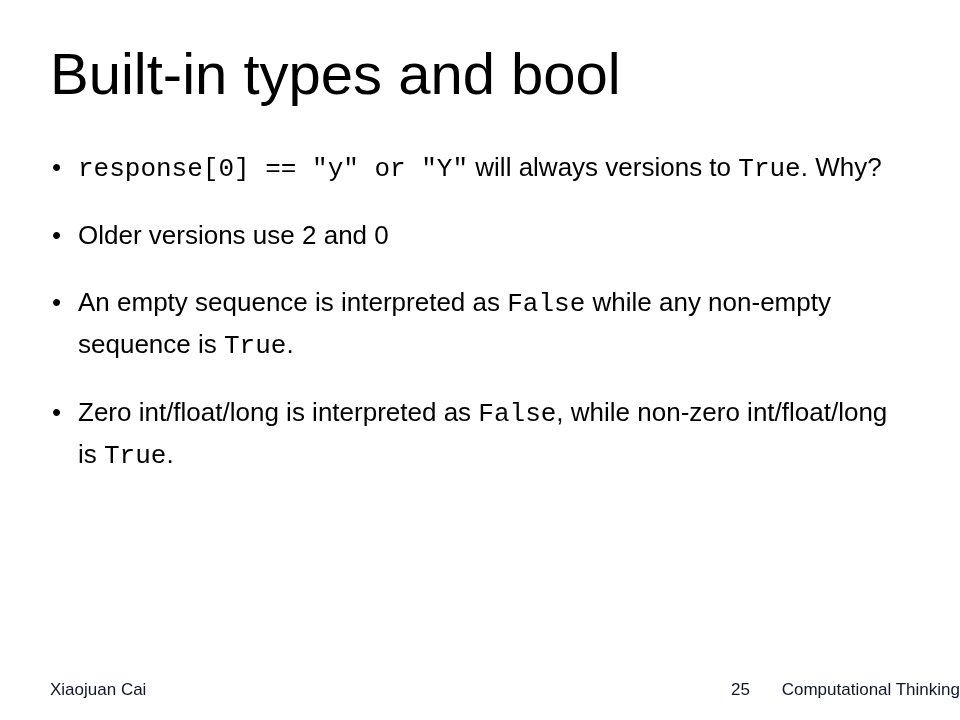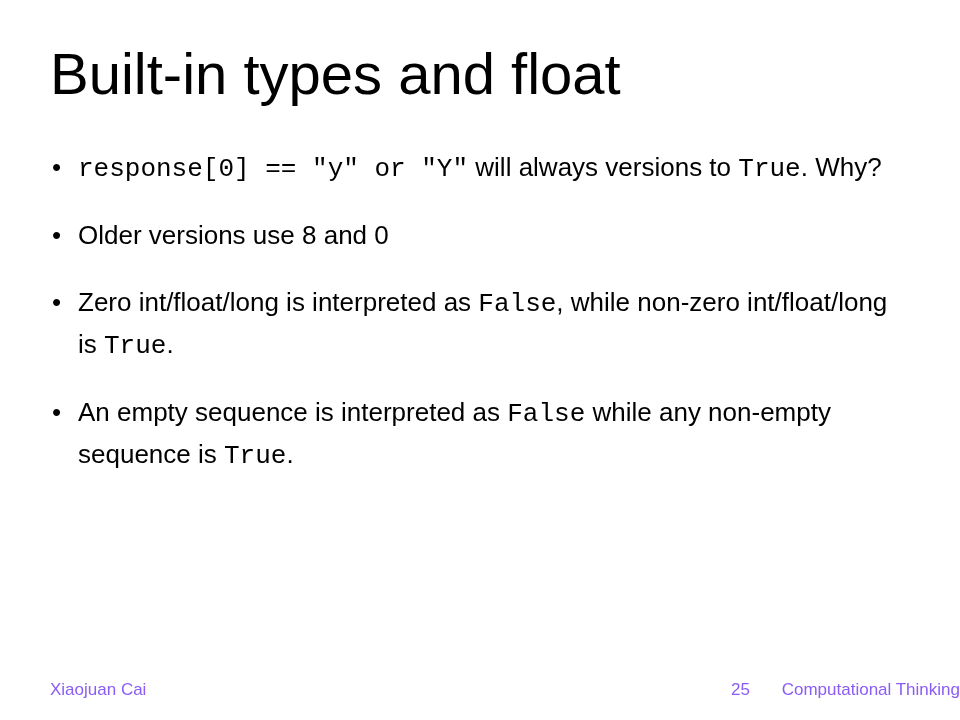--- a/index.html
+++ b/index.html
@@ -3,34 +3,34 @@
 <meta charset="utf-8">
 <style>
   * { margin: 0; padding: 0; box-sizing: border-box; }
   html, body { width: 960px; height: 720px; background: #fff; font-family: Arial, Helvetica, sans-serif; color: #000; }
   .slide { width: 960px; height: 720px; position: relative; padding: 30px 50px 0 50px; }
   .title { font-size: 58px; font-weight: 400; letter-spacing: 0px; margin-bottom: 40px; margin-top: 10px; }
   ul.bullets { list-style: none; padding-left: 0; }
   ul.bullets > li { font-size: 26px; line-height: 1.55; margin-bottom: 26px; padding-left: 28px; position: relative; }
   ul.bullets > li::before { content: "•"; position: absolute; left: 2px; top: 0; font-size: 26px; }
   .code { font-family: "Courier New", Courier, monospace; }
-  .footer { position: absolute; bottom: 16px; left: 0; width: 800px; height: 24px; color: #8b5cf6; font-size: 17px; }
+  .footer { position: absolute; bottom: 16px; left: 0; width: 800px; height: 24px; color: #0f172a; font-size: 17px; }
   .footer .left { position: absolute; left: 50px; }
   .footer .center { position: absolute; left: 0; width: 960px; text-align: right; }
   .footer .right { position: absolute; right: 50px; }
 </style>
 </head>
 <body>
 
 <div class="slide">
-  <h1 class="title">Built-in types and float</h1>
+  <h1 class="title">Built-in types and bool</h1>
   <ul class="bullets">
       <li><span class="code">response[0] == "y" or "Y"</span><span> will always versions to </span><span class="code">True</span><span>. Why?</span></li>
-      <li><span>Older versions use 8 and 0</span></li>
+      <li><span>Older versions use 2 and 0</span></li>
+      <li><span>An empty sequence is interpreted as </span><span class="code">False</span><span> while any non-empty sequence is </span><span class="code">True</span><span>.</span></li>
       <li><span>Zero int/float/long is interpreted as </span><span class="code">False</span><span>, while non-zero int/float/long is </span><span class="code">True</span><span>.</span></li>
-      <li><span>An empty sequence is interpreted as </span><span class="code">False</span><span> while any non-empty sequence is </span><span class="code">True</span><span>.</span></li>
     </ul>
   <div class="footer">
     <span class="left">Xiaojuan Cai</span>
     <span class="center">Computational Thinking</span>
     <span class="right">25</span>
   </div>
 </div>
 
 </body></html>

